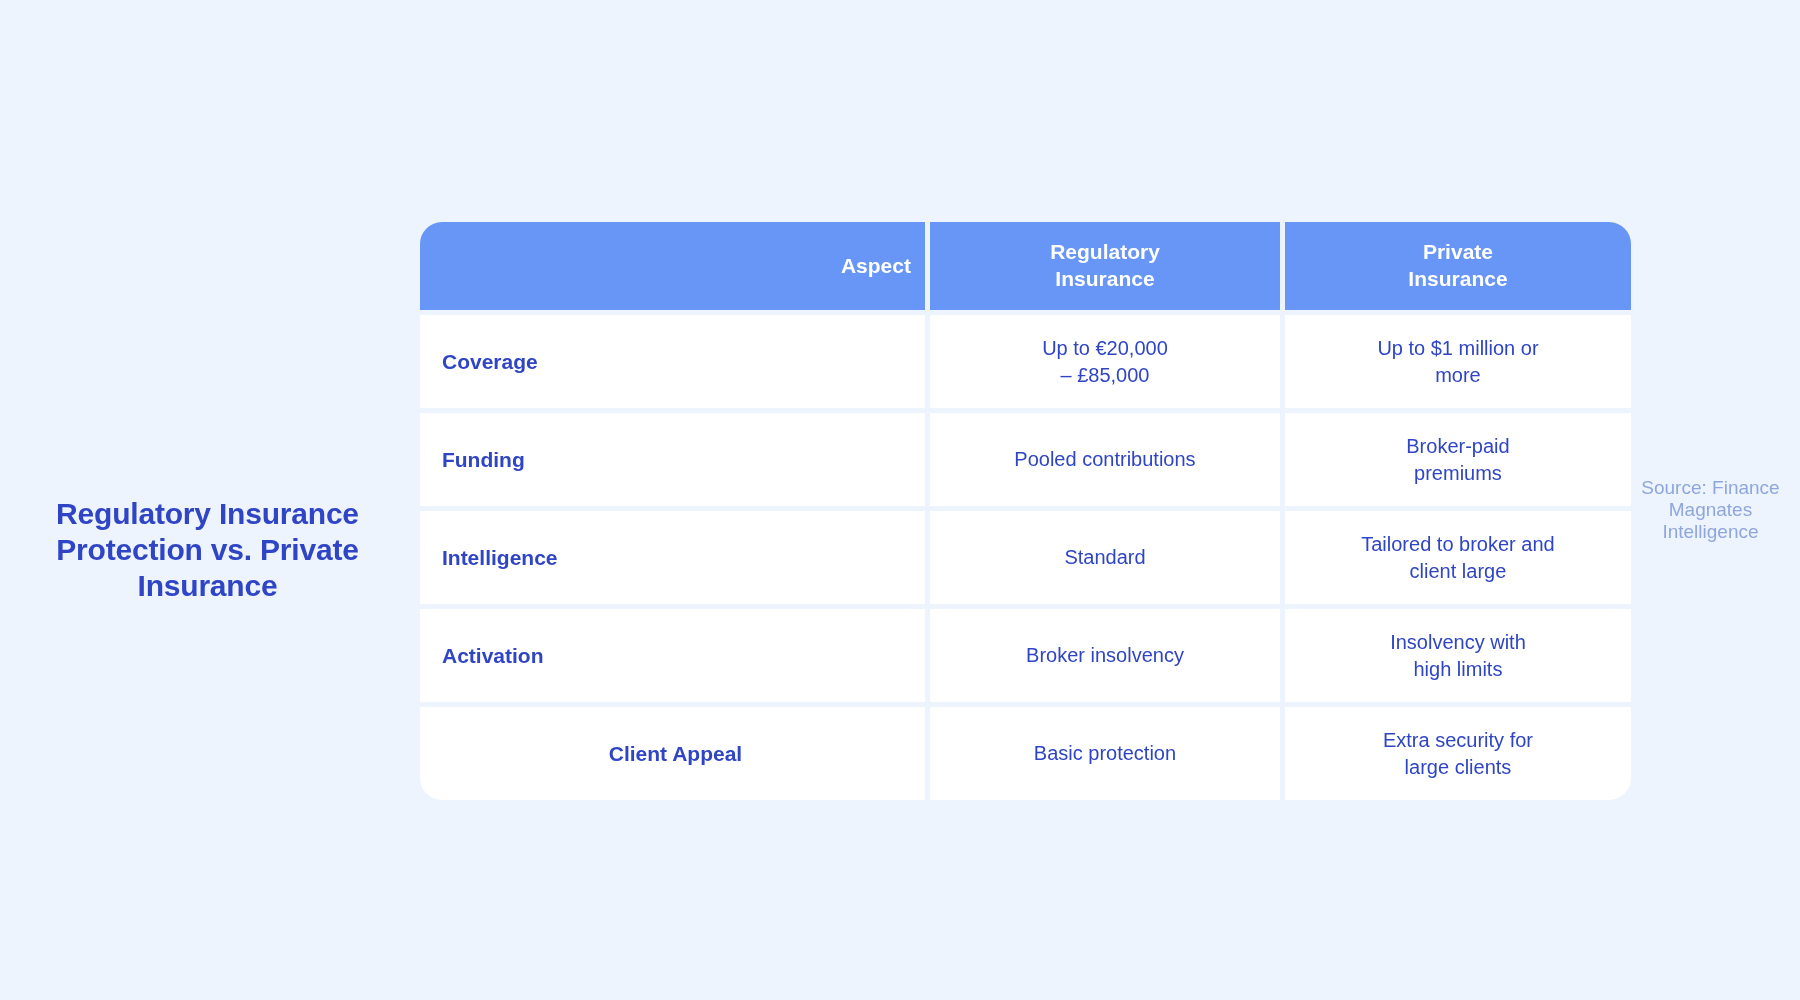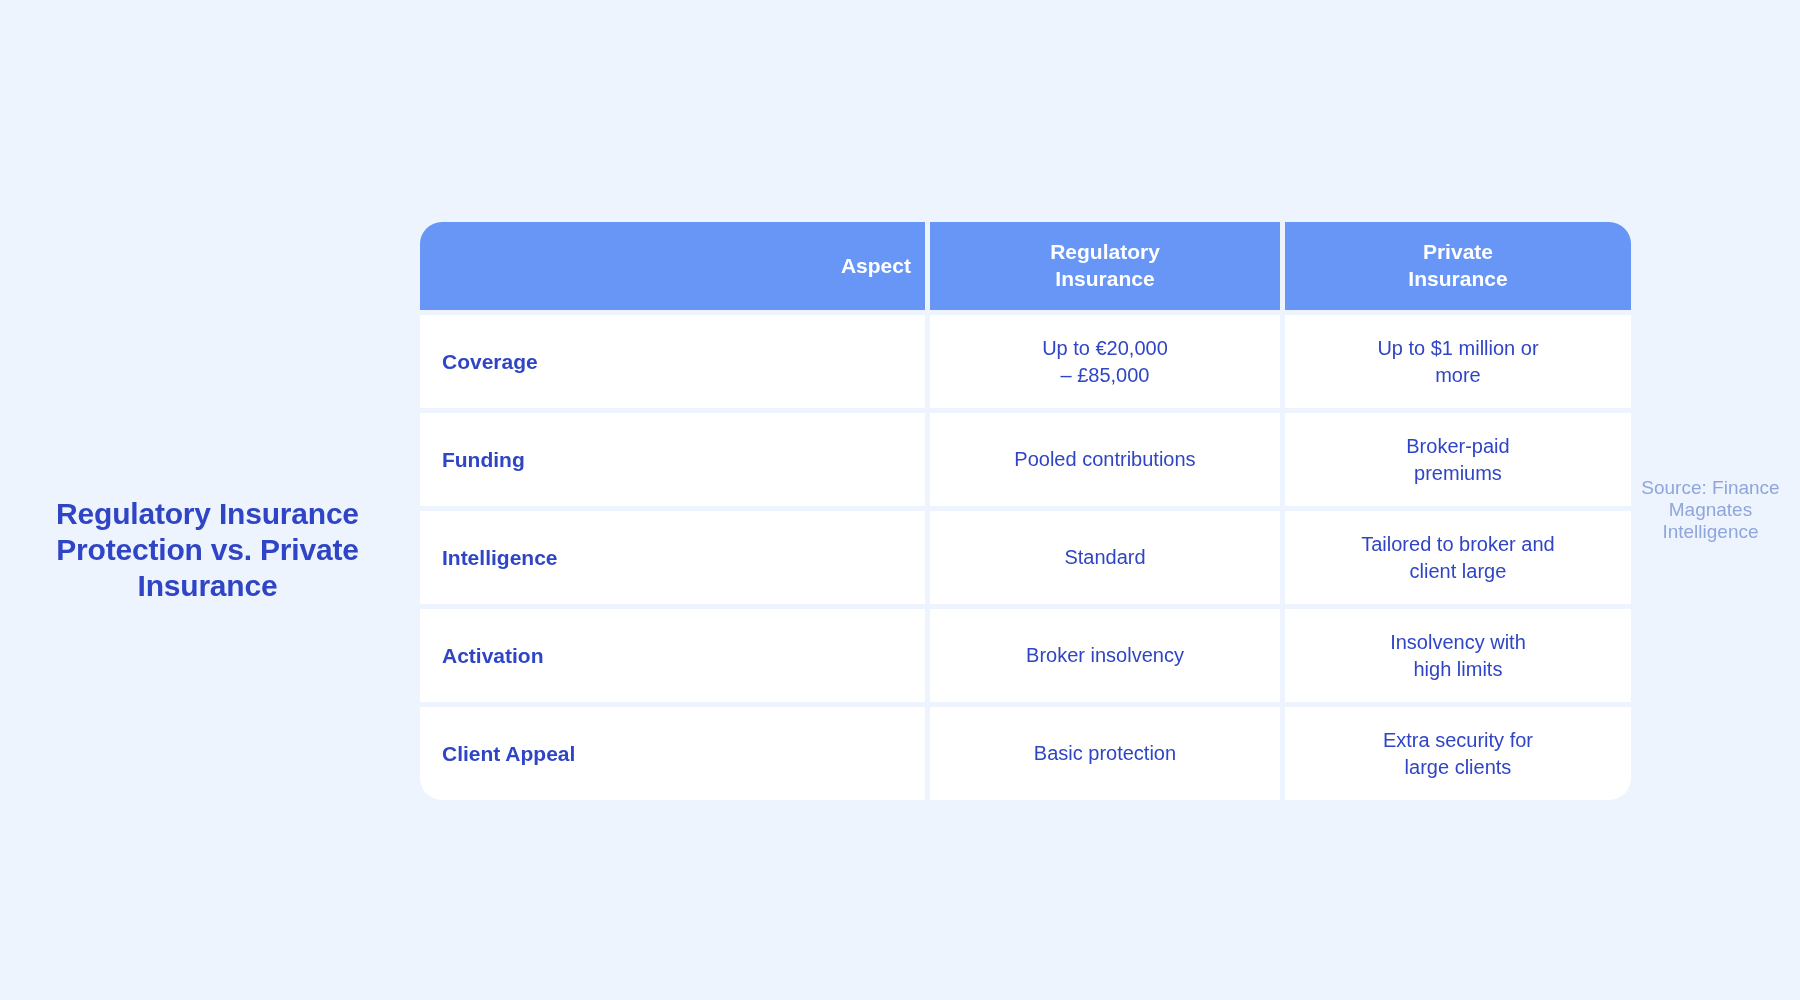--- a/index.html
+++ b/index.html
@@ -97,20 +97,21 @@
   }
 
   tbody td.c-value {
     text-align: center;
     font-size: 20px;
     font-weight: 400;
   }
 
   tbody tr:last-child td.c-aspect {
     border-bottom-left-radius: 22px;
+    text-align: center;
   }
   tbody tr:last-child td.c-right {
     border-bottom-right-radius: 22px;
     margin-top: 44px;
   }
 
   
   .source {
     margin-top: 20px;
     font-size: 19px;

